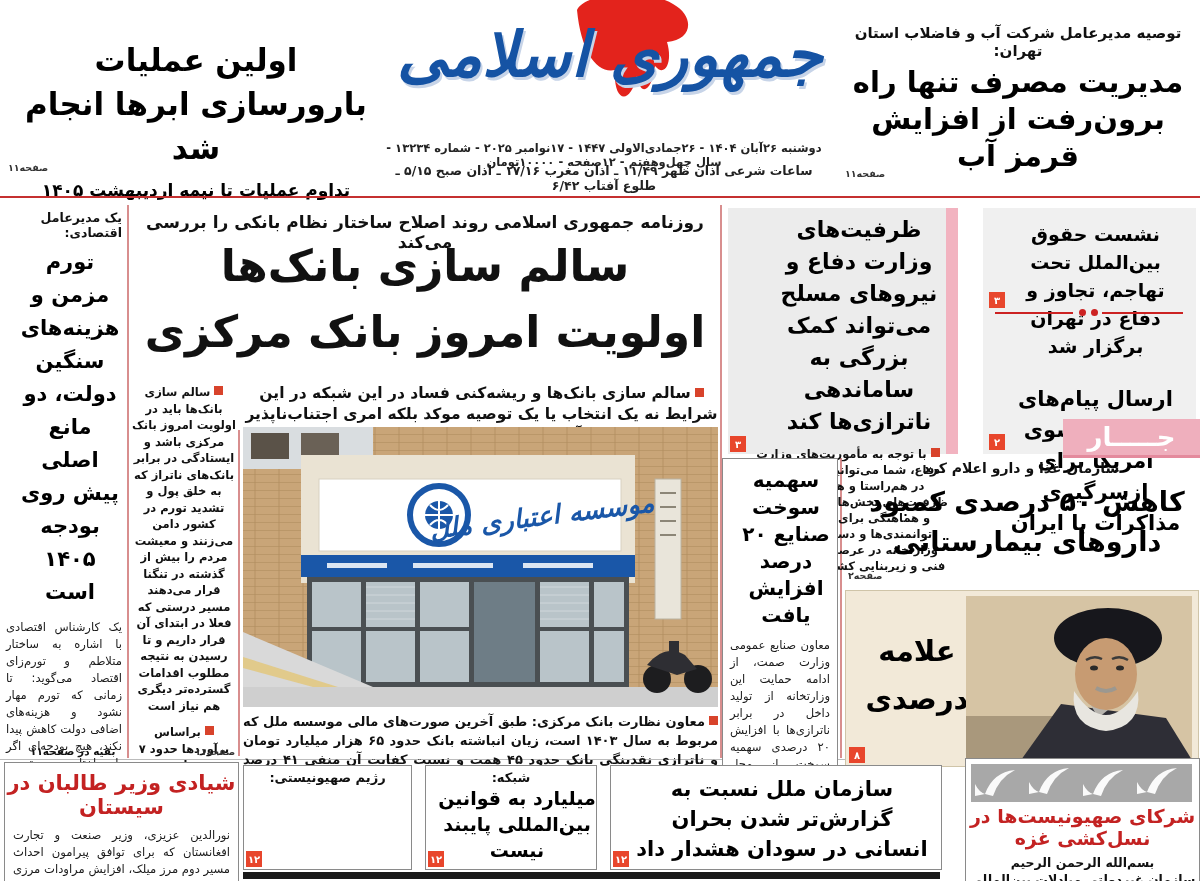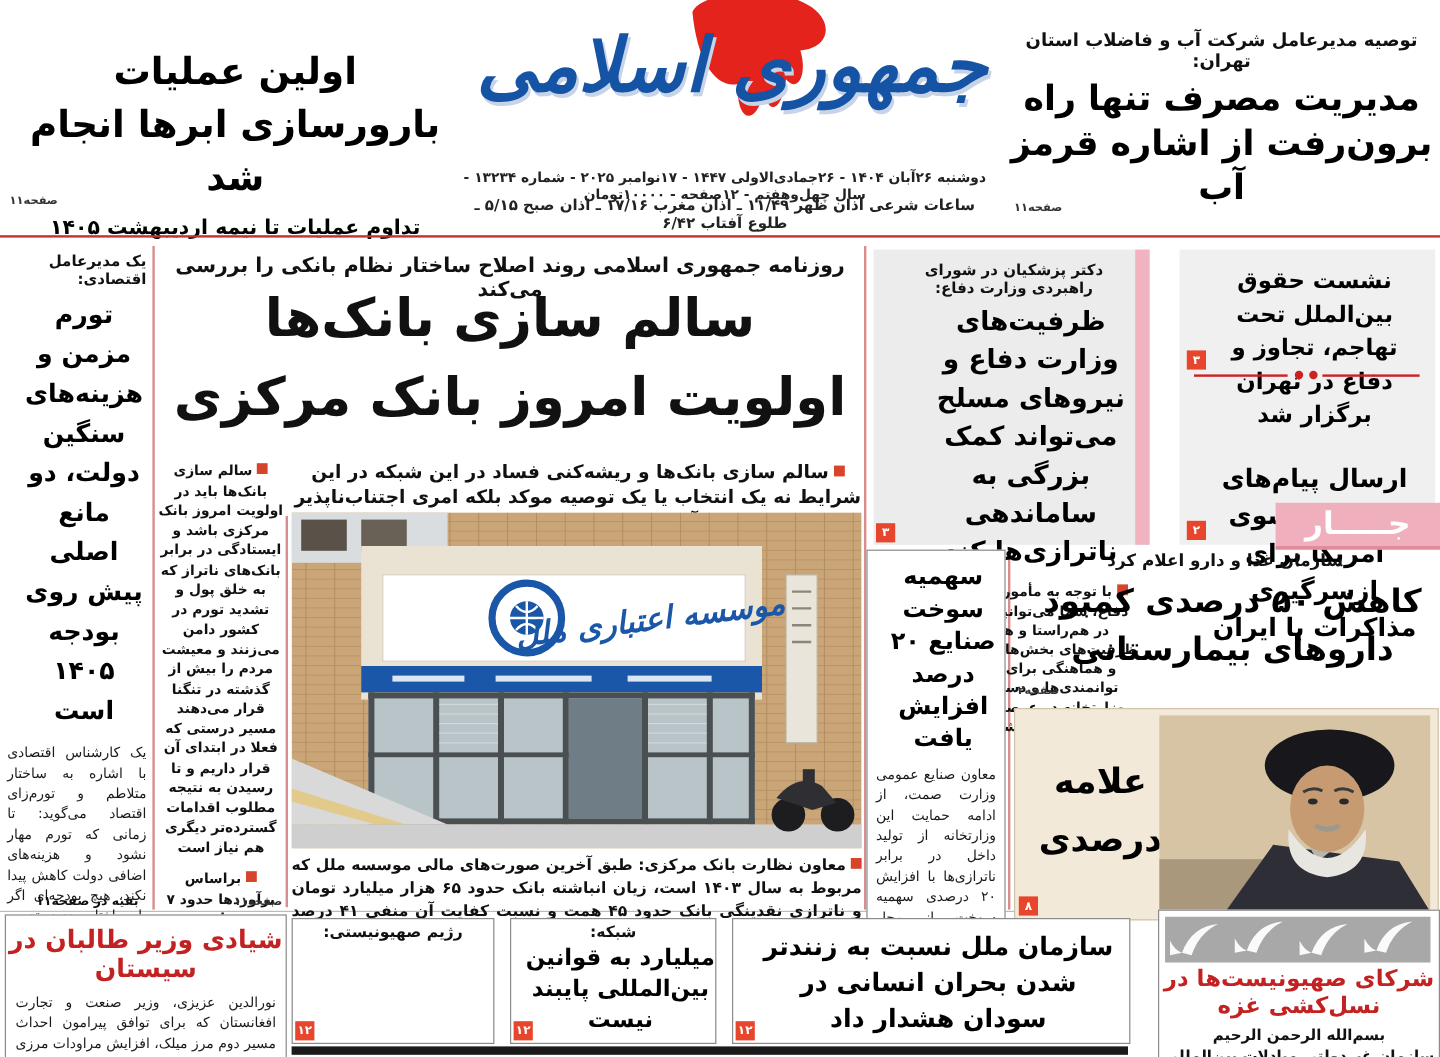--- a/index.html
+++ b/index.html
@@ -40,21 +40,21 @@
   .blackbar{background:#1a1a1a;}
   .gaza-banner{background:#a8a8a8;overflow:hidden;}
 </style>
 </head>
 <body>
 
 <div id="page">
 
   <div class="abs" style="left:840px;top:24px;width:356px;">
     <div class="c" style="font-size:15px;font-weight:bold;">توصیه مدیرعامل شرکت آب و فاضلاب استان تهران:</div>
-    <div class="c h-top" style="font-size:29px;line-height:37px;margin-top:4px;">مدیریت مصرف تنها راه برون‌رفت از اشاره قرمز آب</div>
+    <div class="c h-top" style="font-size:29px;line-height:37px;margin-top:4px;">مدیریت مصرف تنها راه برون‌رفت از افزایش قرمز آب</div>
   </div>
   <div class="abs pageref" style="left:845px;top:168px;">صفحه۱۱</div>
 
   <svg class="abs" style="left:555px;top:-4px;width:170px;height:120px;" viewBox="0 0 170 120">
     <path d="M22,14 C30,-4 92,-8 118,8 C140,20 138,44 112,46 C118,66 110,82 100,70 C98,92 86,104 82,80 C74,112 58,104 60,74 C42,78 26,56 22,14 Z" fill="#e3231c"></path>
   </svg>
   <div class="abs c" style="left:390px;top:18px;width:440px;">
     <span class="masthead-title">جمهوری اسلامی</span>
   </div>
   <div class="abs c dateline" style="left:378px;top:141px;width:452px;">دوشنبه ۲۶آبان ۱۴۰۴ - ۲۶جمادی‌الاولی ۱۴۴۷ - ۱۷نوامبر ۲۰۲۵ - شماره ۱۳۲۳۴ - سال چهل‌وهفتم - ۱۲صفحه - ۱۰۰۰۰تومان</div>
@@ -170,21 +170,20 @@
       <rect x="426" y="214" width="10" height="16" fill="#2e2e33"></rect>
     </g>
   </svg>
 
   <div class="abs caption j" style="left:243px;top:712px;width:475px;">
     <span class="sq"></span><span>معاون نظارت بانک مرکزی: طبق آخرین صورت‌های مالی موسسه ملل که مربوط به سال ۱۴۰۳ است، زیان انباشته بانک حدود ۶۵ هزار میلیارد تومان و ناترازی نقدینگی بانک حدود ۴۵ همت و نسبت کفایت آن منفی ۴۱ درصد است</span>
   </div>
 
   <div class="abs graybox" style="left:728px;top:208px;width:230px;height:246px;">
     <div class="abs" style="left:218px;top:0;width:12px;height:246px;background:#f2b3c0;"></div>
-    <div class="c" style="font-size:12.5px;font-weight:bold;margin-top:9px;padding:0 14px 0 18px;">دکتر پزشکیان در شورای راهبردی وزارت دفاع:</div>
     <div class="c story-h" style="font-size:22px;line-height:32px;margin-top:6px;padding:0 8px 0 28px;">ظرفیت‌های وزارت دفاع و نیروهای مسلح می‌تواند کمک بزرگی به ساماندهی ناترازی‌ها کند</div>
     <div class="c" style="font-size:11.5px;font-weight:bold;line-height:16px;margin-top:8px;padding:0 10px 0 20px;"><span class="sq"></span><span>با توجه به مأموریت‌های وزارت دفاع، شما می‌توانید نقش مؤثری در هم‌راستا و هم‌افزا کردن ظرفیت‌های بخش‌های مختلف کشور و هماهنگی برای سرریز شدن توانمندی‌ها و دستاوردهای این وزارتخانه در عرصه‌های عمرانی، فنی و زیربنایی کشور داشته باشید</span></div>
     <div class="badge" style="left:2px;bottom:2px;">۳</div>
   </div>
 
   <div class="abs railbox" style="left:983px;top:208px;width:213px;height:246px;">
     <div class="c story-h" style="font-size:19px;line-height:28px;margin-top:12px;padding:0 10px;">نشست حقوق بین‌الملل تحت تهاجم، تجاوز و دفاع در تهران برگزار شد</div>
     <div class="badge" style="left:6px;top:84px;">۳</div>
     <div class="rail-div" style="left:12px;top:104px;width:188px;">
       <span class="ln" style="left:0;width:78px;"></span>
@@ -240,21 +239,21 @@
     <div class="badge" style="left:2px;bottom:2px;">۱۲</div>
   </div>
 
   <div class="abs border-box" style="left:425px;top:765px;width:170px;height:103px;">
     <div class="c b" style="font-size:13px;margin-top:4px;">شبکه:</div>
     <div class="c story-h" style="font-size:19px;line-height:26px;">میلیارد به قوانین بین‌المللی پایبند نیست</div>
     <div class="badge" style="left:2px;bottom:2px;">۱۲</div>
   </div>
 
   <div class="abs border-box" style="left:610px;top:765px;width:330px;height:103px;">
-    <div class="c story-h" style="font-size:21px;line-height:30px;margin-top:8px;padding:0 12px;">سازمان ملل نسبت به زنند‌تر شدن بحران انسانی در سودان هشدار داد</div>
+    <div class="c story-h" style="font-size:21px;line-height:30px;margin-top:8px;padding:0 12px;">سازمان ملل نسبت به گزارش‌تر شدن بحران انسانی در سودان هشدار داد</div>
     <div class="badge" style="left:2px;bottom:2px;">۱۲</div>
   </div>
 
   <div class="abs blackbar" style="left:243px;top:872px;width:697px;height:7px;"></div>
 
   <div class="abs border-box" style="left:965px;top:758px;width:233px;height:123px;">
     <svg class="abs gaza-banner" style="left:5px;top:5px;width:221px;height:38px;" viewBox="0 0 221 38">
       <rect width="221" height="38" fill="#a8a8a8"></rect>
       <g fill="#ffffff" opacity="0.95">
         <path d="M14,30 Q22,8 44,6 Q28,14 22,32 Z"></path>

